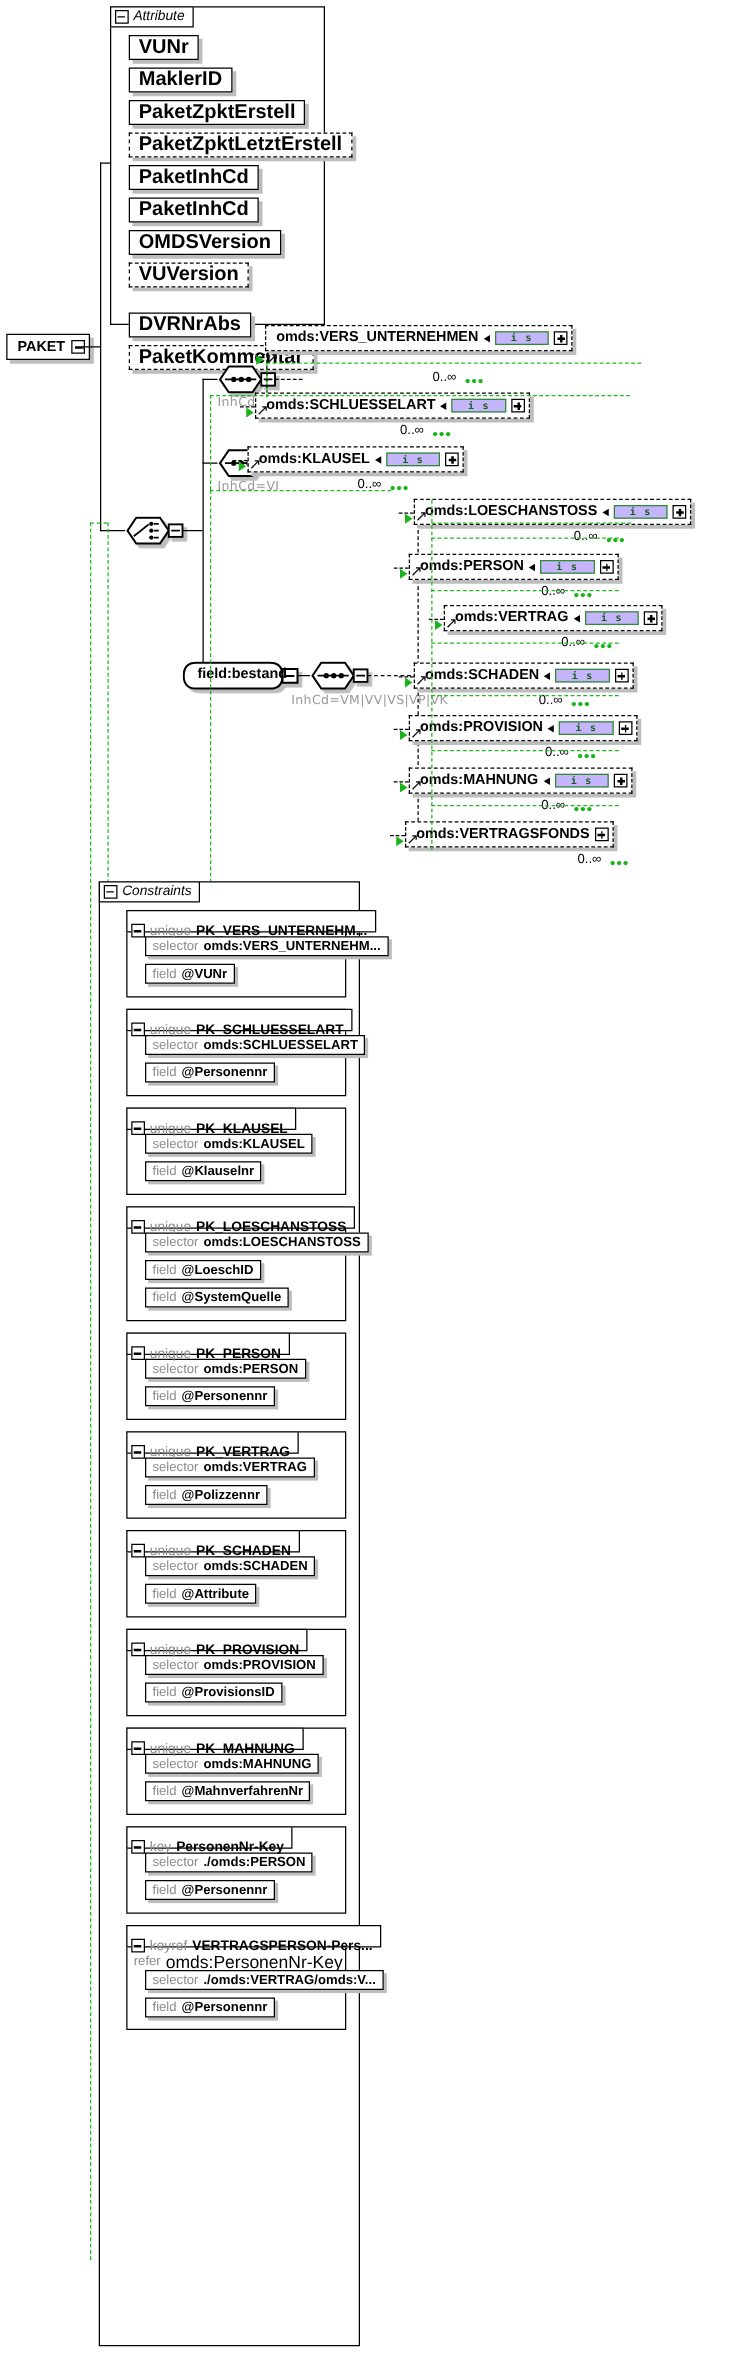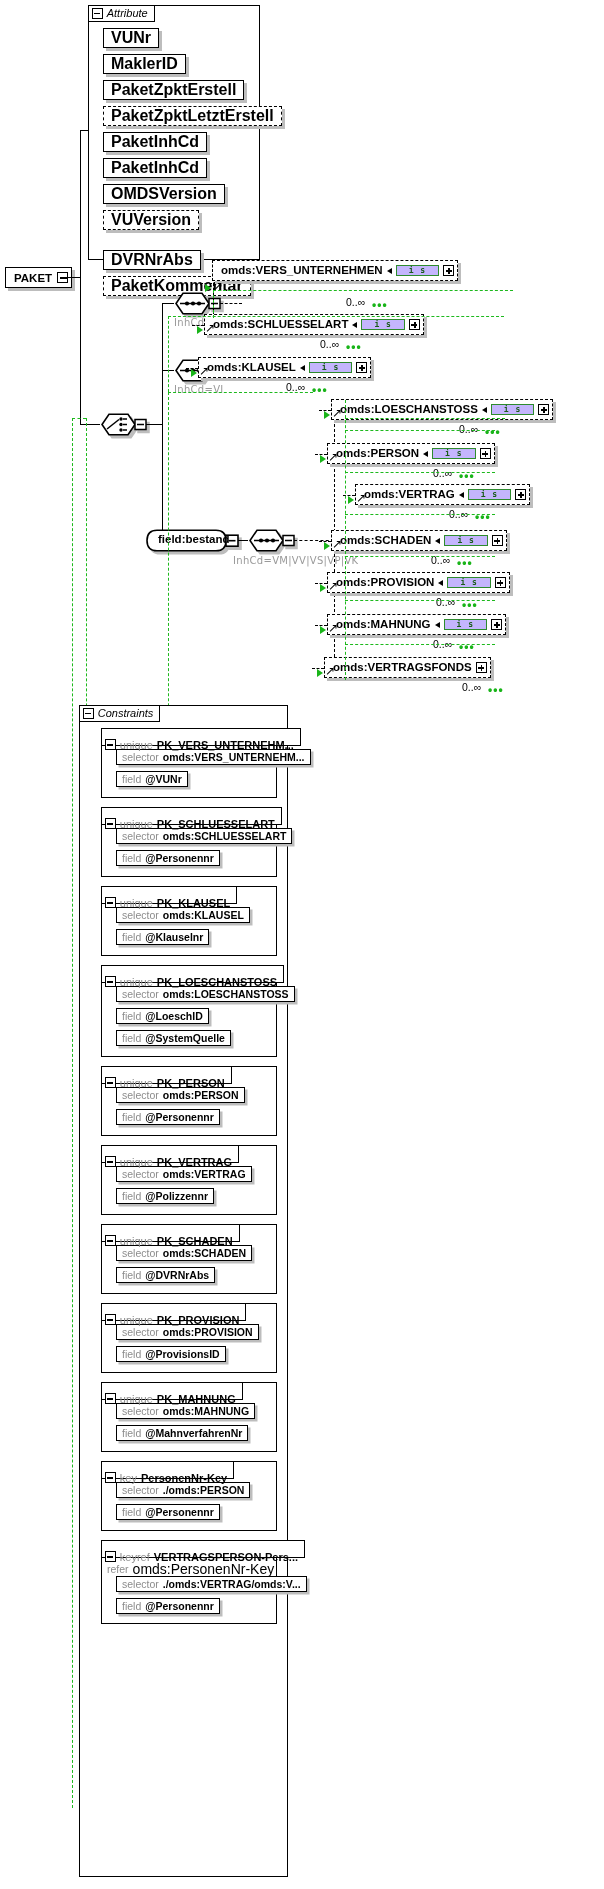--- a/index.html
+++ b/index.html
@@ -512,21 +512,21 @@
             <span class="tgl"></span>
             <span class="ckind">unique</span>
             <span class="cname">PK_SCHADEN</span>
           </div>
           <div class="crow" style="left: 14px; top: 20px;">
             <span class="k">selector</span>
             <span class="v">omds:SCHADEN</span>
           </div>
           <div class="crow" style="left: 14px; top: 42px;">
             <span class="k">field</span>
-            <span class="v">@DVRNrAbs</span>
+            <span class="v">@Attribute</span>
           </div>
         </div>
         <div class="cblock" style="left: 21px; top: 597px; width: 176px; height: 70px;">
           <div class="cblock-tab">
             <span class="tgl"></span>
             <span class="ckind">unique</span>
             <span class="cname">PK_PROVISION</span>
           </div>
           <div class="crow" style="left: 14px; top: 20px;">
             <span class="k">selector</span>

